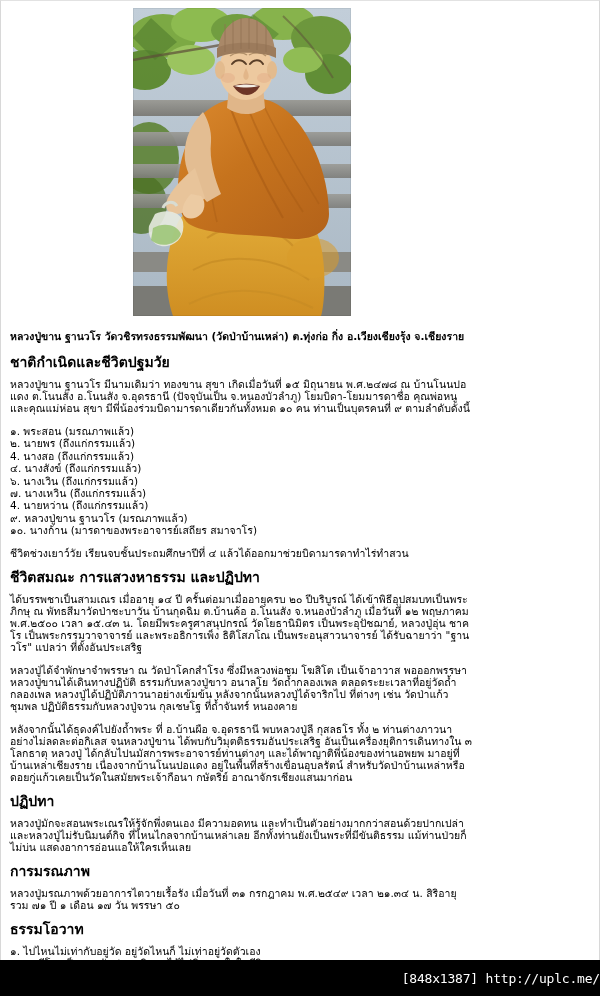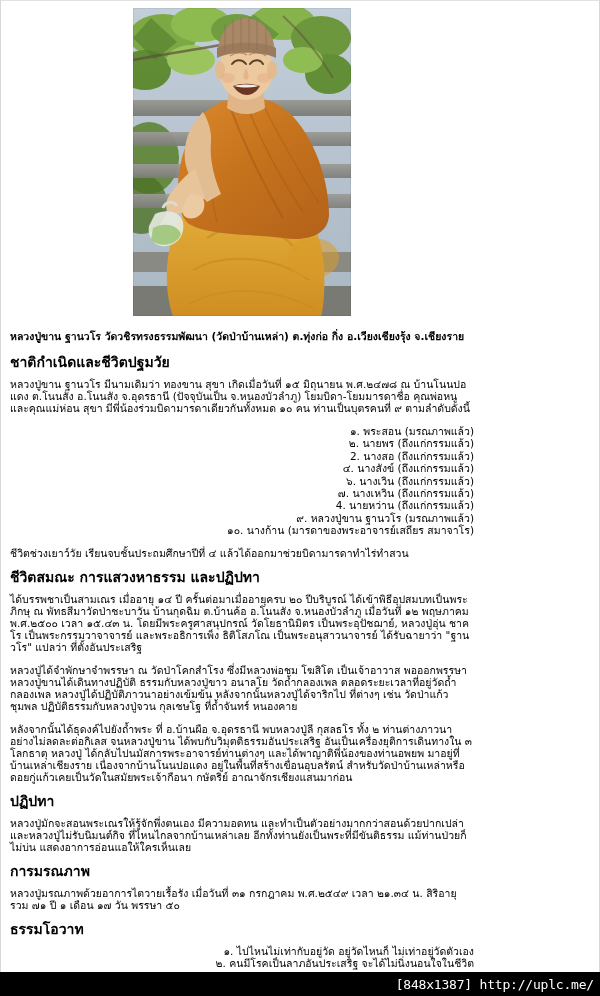--- a/index.html
+++ b/index.html
@@ -82,36 +82,34 @@
   ol.sib-list, ol.teach-list {
     list-style: none;
     margin: 0 0 10px 0;
     padding: 0;
   }
   ol.sib-list li, ol.teach-list li {
     font-size: 10.5px;
     line-height: 12.4px;
     margin: 0;
     padding: 0;
-    text-align: right;
   }
 
   
   .footer-bar {
     position: absolute;
     left: 0;
     bottom: 0;
     width: 600px;
-    height: 24px;
+    height: 36px;
     background: #000000;
     color: #ffffff;
     display: flex;
     align-items: center;
     justify-content: flex-end;
-    padding-right: 6px;
     box-sizing: border-box;
   }
   .footer-text {
     font-family: "DejaVu Sans Mono", "Liberation Mono", monospace;
     font-size: 13px;
     letter-spacing: -0.2px;
     white-space: nowrap;
   }
 </style>
 </head>
@@ -239,21 +237,21 @@
   <div class="text-body">
 
     <h1 class="doc-title">หลวงปู่ขาน ฐานวโร วัดวชิรทรงธรรมพัฒนา (วัดป่าบ้านเหล่า) ต.ทุ่งก่อ กิ่ง อ.เวียงเชียงรุ้ง จ.เชียงราย</h1>
 
     <h2 class="section-head">ชาติกำเนิดและชีวิตปฐมวัย</h2>
     <p class="para">หลวงปู่ขาน ฐานวโร มีนามเดิมว่า ทองขาน สุขา เกิดเมื่อวันที่ ๑๕ มิถุนายน พ.ศ.๒๔๗๘ ณ บ้านโนนปอแดง ต.โนนสัง อ.โนนสัง จ.อุดรธานี (ปัจจุบันเป็น จ.หนองบัวลำภู) โยมบิดา-โยมมารดาชื่อ คุณพ่อหนู และคุณแม่ห่อน สุขา มีพี่น้องร่วมบิดามารดาเดียวกันทั้งหมด ๑๐ คน ท่านเป็นบุตรคนที่ ๙ ตามลำดับดังนี้</p>
 
     <ol class="sib-list">
       <li>๑. พระสอน (มรณภาพแล้ว)</li>
       <li>๒. นายพร (ถึงแก่กรรมแล้ว)</li>
-      <li>2. นางสอ (ถึงแก่กรรมแล้ว)</li>
+      <li>4. นางสอ (ถึงแก่กรรมแล้ว)</li>
       <li>๔. นางสังข์ (ถึงแก่กรรมแล้ว)</li>
       <li>๖. นางเวิน (ถึงแก่กรรมแล้ว)</li>
       <li>๗. นางเหวิน (ถึงแก่กรรมแล้ว)</li>
       <li>4. นายหว่าน (ถึงแก่กรรมแล้ว)</li>
       <li>๙. หลวงปู่ขาน ฐานวโร (มรณภาพแล้ว)</li>
       <li>๑๐. นางก้าน (มารดาของพระอาจารย์เสถียร สมาจาโร)</li>
     </ol>
 
     <p class="para">ชีวิตช่วงเยาว์วัย เรียนจบชั้นประถมศึกษาปีที่ ๔ แล้วได้ออกมาช่วยบิดามารดาทำไร่ทำสวน</p>
 

